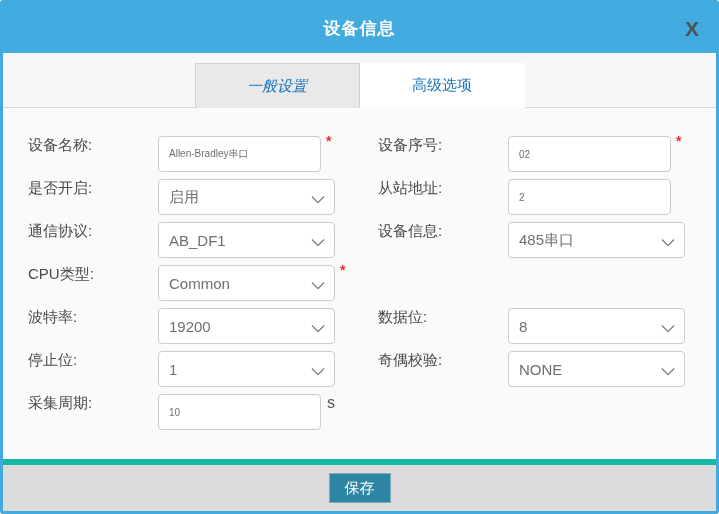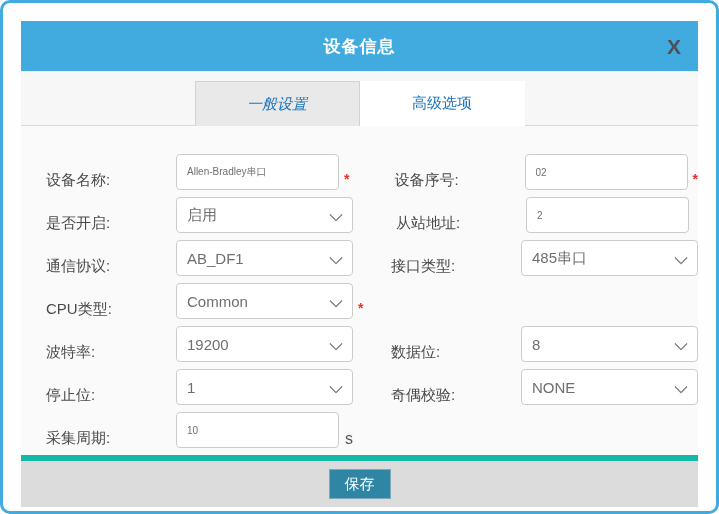--- a/index.html
+++ b/index.html
@@ -1,18 +1,18 @@
 <!DOCTYPE html>
 <html><head>
 <meta charset="utf-8">
 <style>
   html,body { margin:0; padding:0; background:#ffffff;
     font-family:"Liberation Sans","DejaVu Sans",sans-serif; }
   .dialog { width:719px; height:514px; box-sizing:border-box;
-    border:3px solid #41abdf; border-radius:10px; padding:18px;
+    border:3px solid #41abdf; border-radius:3px; padding:0;
     background:#ffffff; display:flex; flex-direction:column; overflow:hidden; }
 
   
   .titlebar { flex:0 0 50px; background:#41abdf; position:relative;
     display:flex; align-items:center; justify-content:center; }
   .title { color:#ffffff; font-weight:bold; font-size:17px; letter-spacing:1px; }
   .close { position:absolute; right:17px; top:50%; transform:translateY(-50%);
     color:#4e5256; font-weight:bold; font-size:21px; cursor:pointer; line-height:1; }
 
   
@@ -21,21 +21,21 @@
   .tab { width:165px; height:45px; margin-bottom:-1px; box-sizing:border-box;
     display:flex; align-items:center; justify-content:center;
     font-size:15px; color:#1b74bb; cursor:pointer; }
   .tab.active { background:#e9e9e9; border:1px solid #d2d2d2; border-bottom:none;font-style:italic; }
   .tab.alt { background:#ffffff; }
 
   
   .form { flex:1 1 auto; background:#fafafa; padding-top:28px; box-sizing:border-box; }
   .row { display:flex; align-items:center; height:36px; margin-bottom:7px; }
   .row.gap { margin-top:4px; }
-  .field { display:flex; align-items:flex-end; }
+  .field { display:flex; align-items:flex-start; }
   .field.left  { width:345px; padding-left:25px; box-sizing:border-box; }
   .field.right { padding-left:30px; box-sizing:border-box; }
   .lbl { flex:0 0 130px; width:130px; font-size:15px; color:#4a4a4a; }
   input.txt { width:163px; height:36px; box-sizing:border-box; border:1px solid #cccccc;
     border-radius:4px; background:#ffffff; font-size:10px; color:#6f6f6f;
     padding:0 10px; outline:none; font-family:inherit; }
   .sel { width:177px; height:36px; box-sizing:border-box; border:1px solid #cccccc;
     border-radius:4px; background:#ffffff; position:relative; display:flex;
     align-items:center; padding:0 28px 0 10px; cursor:pointer;
     font-size:15px; color:#6f6f6f; }
@@ -99,21 +99,21 @@
 
     <div class="row">
       <div class="field left">
         <span class="lbl">通信协议:</span>
         <div class="sel">
           <span>AB_DF1</span>
           <span class="chev"></span>
         </div>
       </div>
       <div class="field right">
-        <span class="lbl">接口类型:</span>
+        <span class="lbl">设备信息:</span>
         <div class="sel">
           <span>485串口</span>
           <span class="chev"></span>
         </div>
       </div>
     </div>
 
     <div class="row">
       <div class="field left">
         <span class="lbl">CPU类型:</span>

